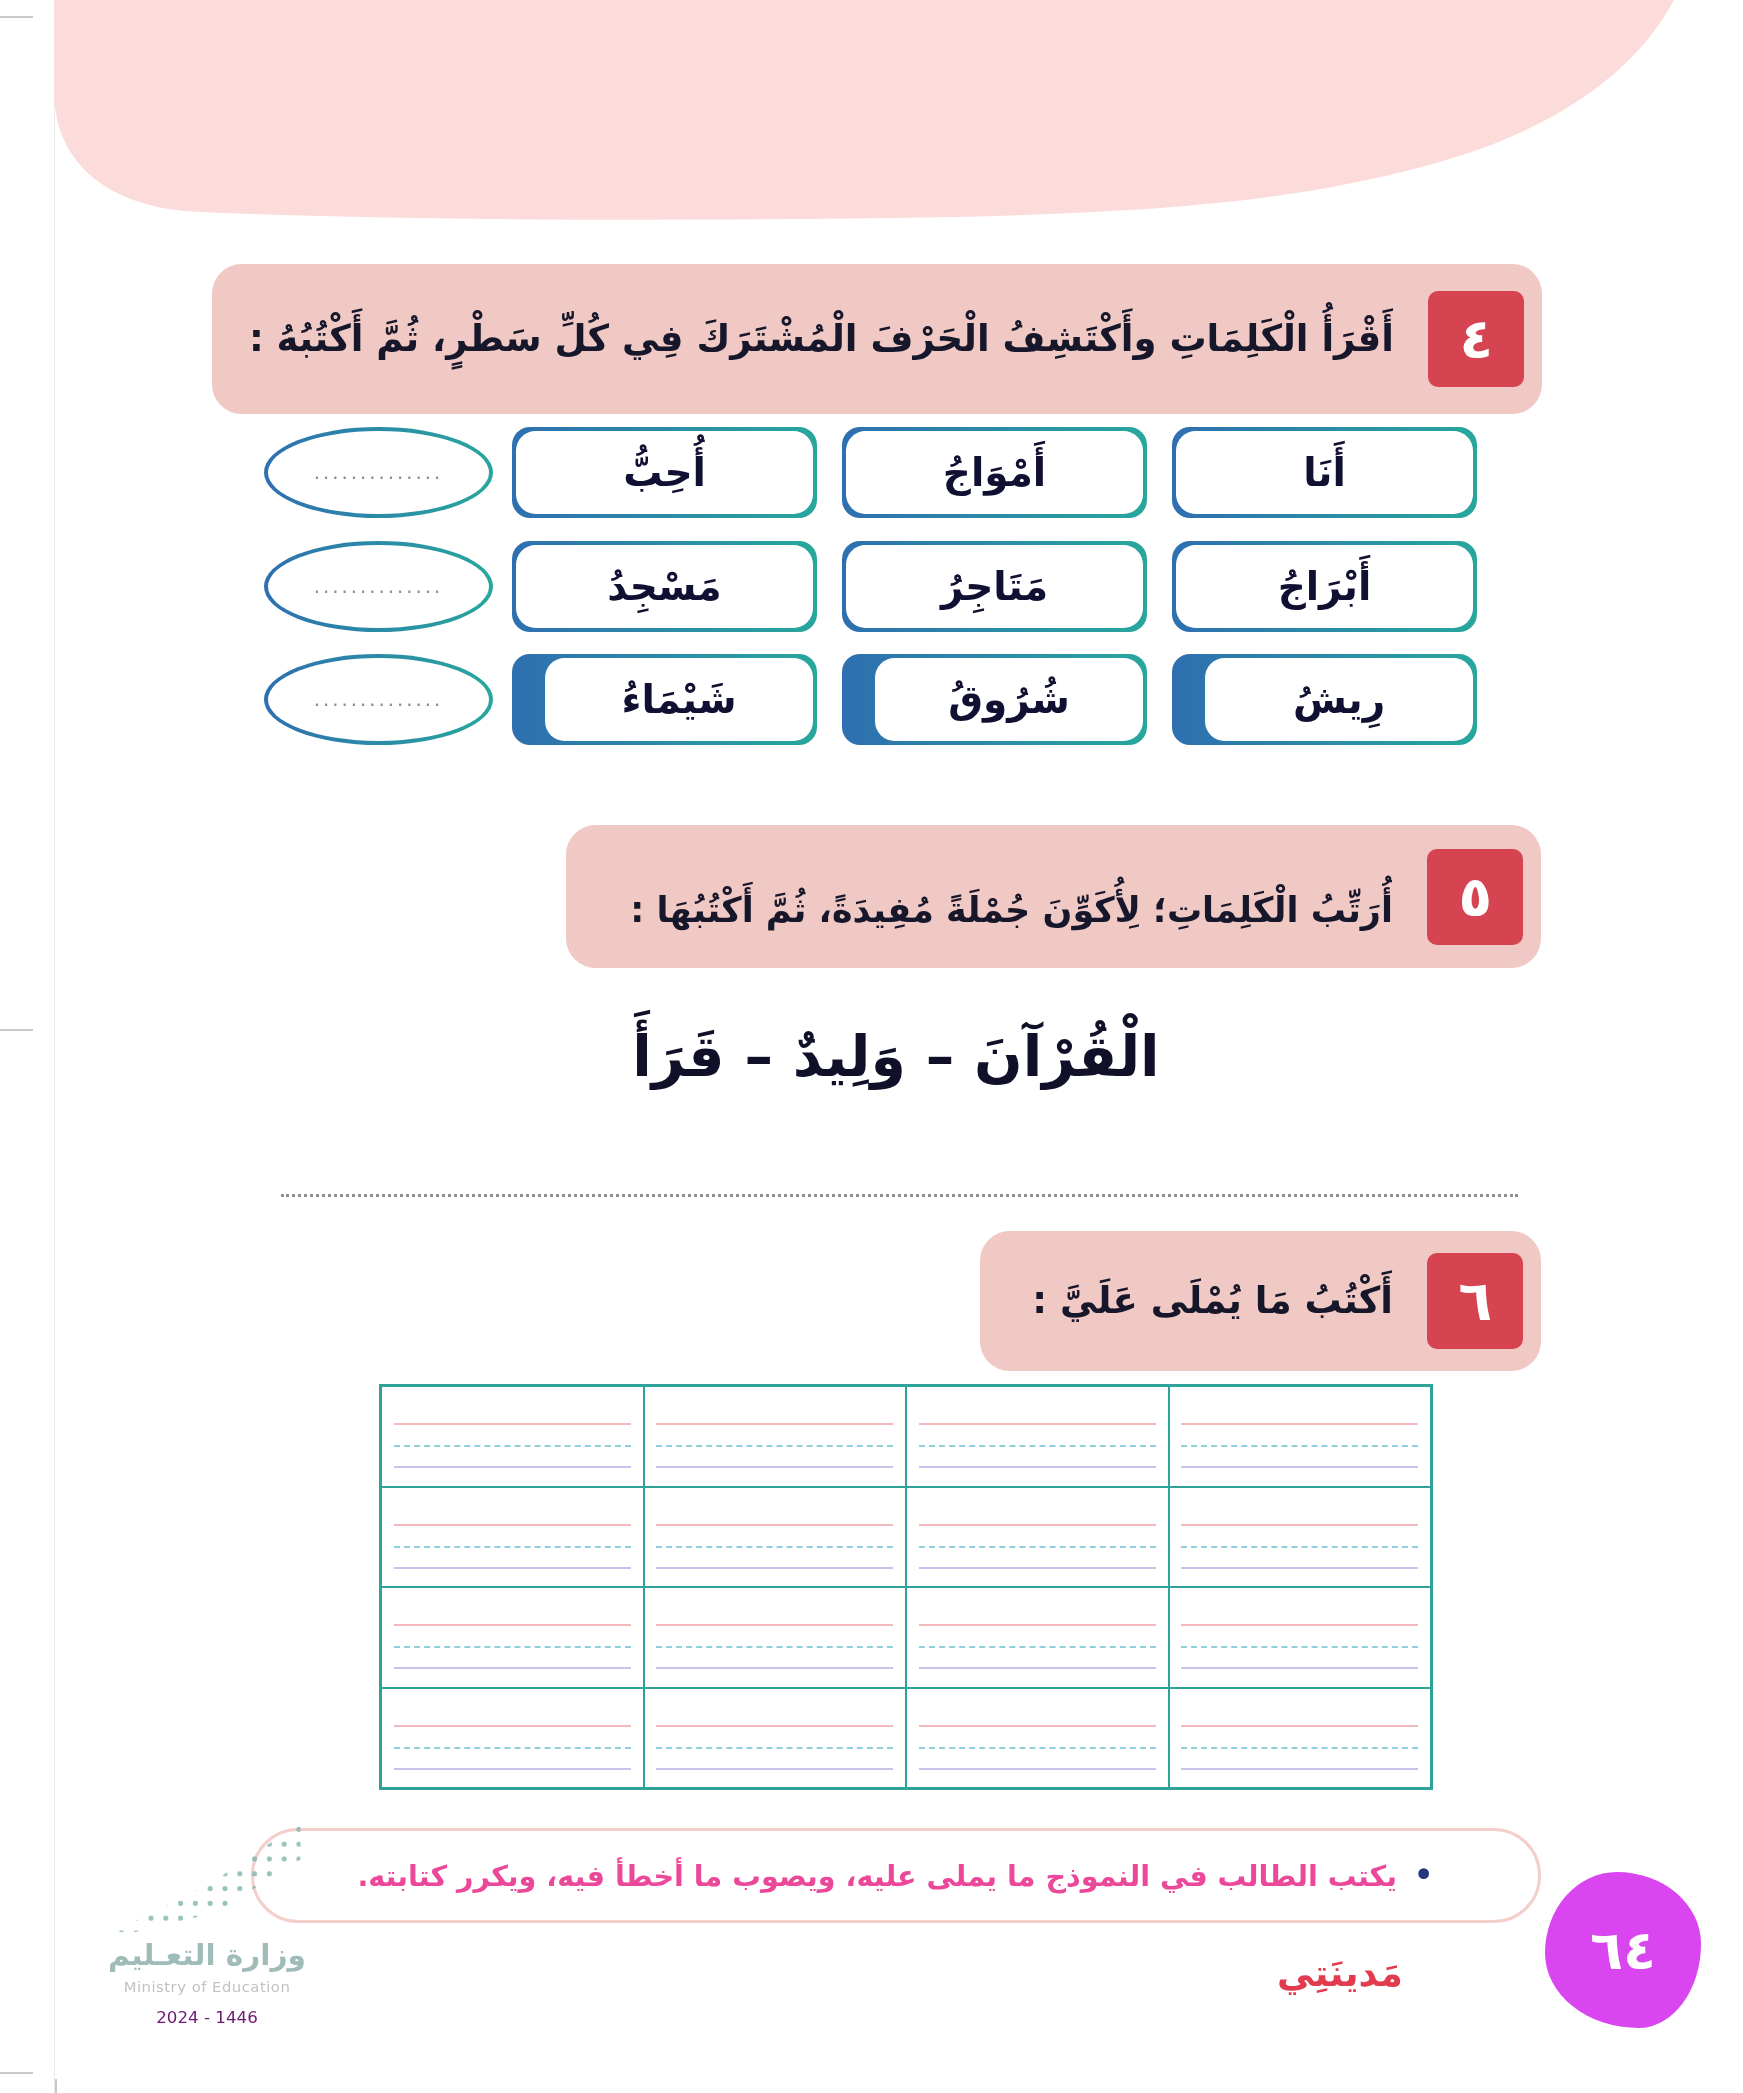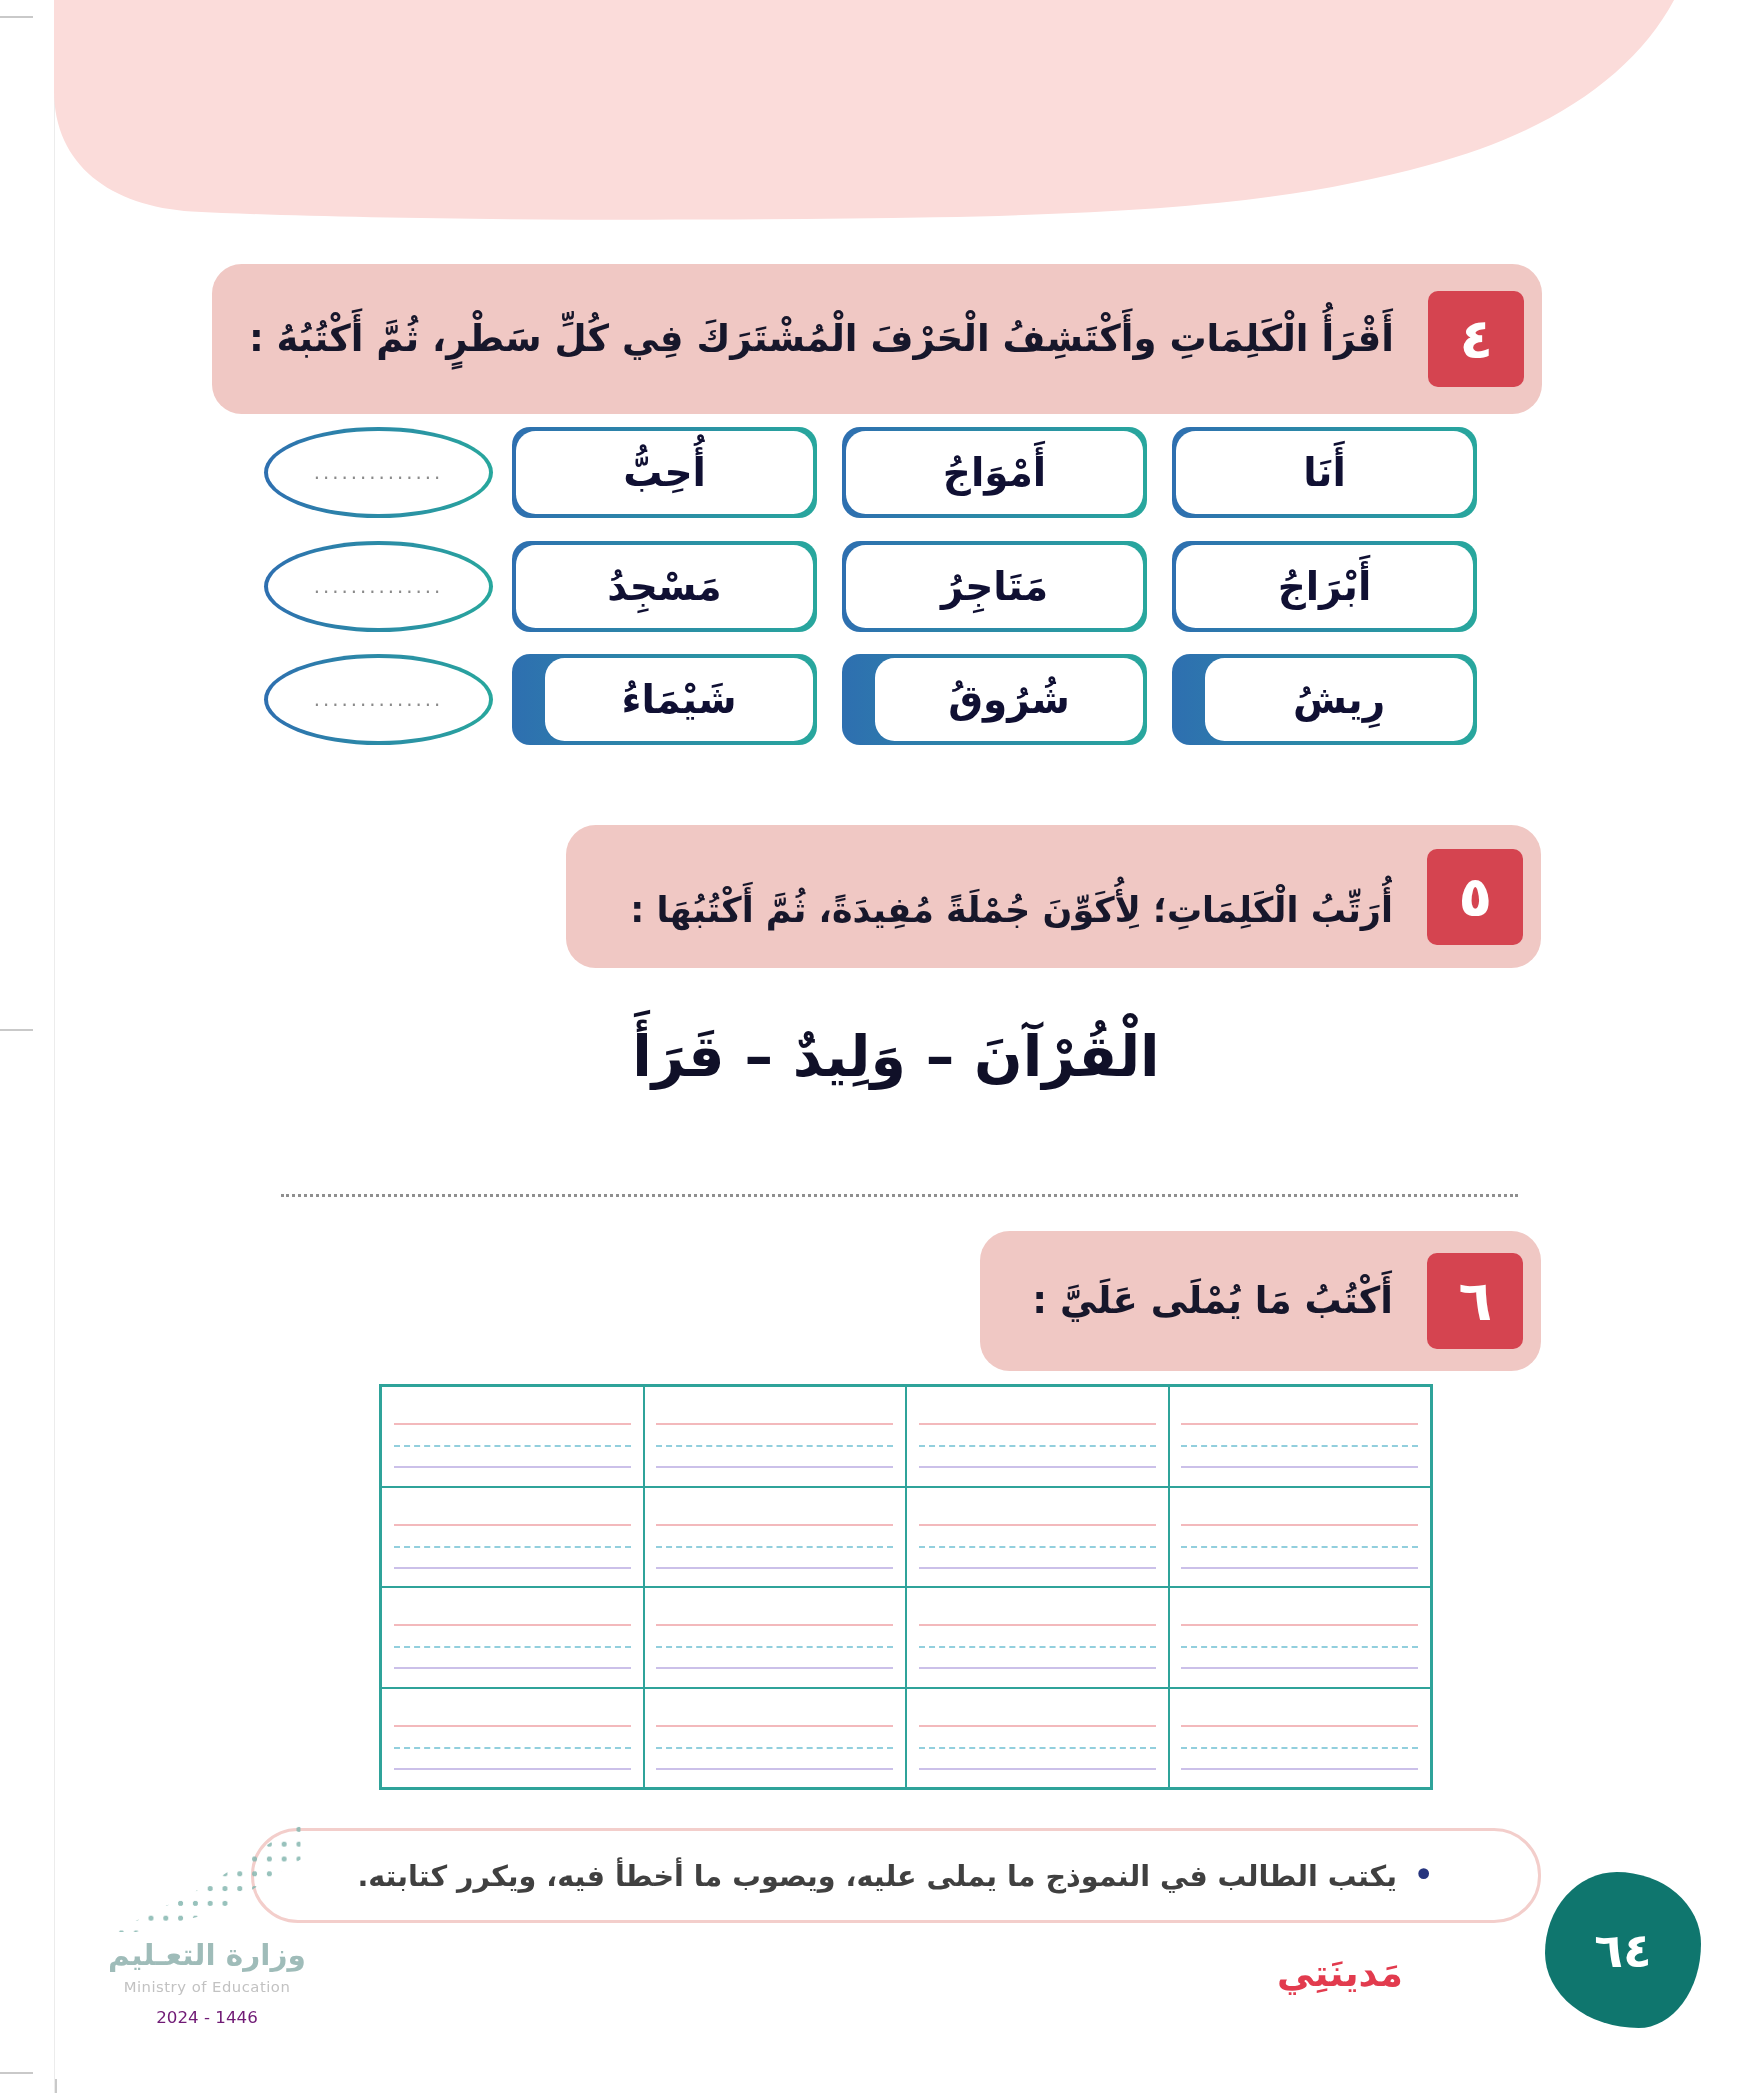--- a/index.html
+++ b/index.html
@@ -82,44 +82,44 @@
   .cell .l2 { top:58px; border-top:2px dashed #92cfdd; }
   .cell .l3 { top:79px; border-top:2px solid #cbc0e9; }
 
   
   .note {
     position:absolute; left:251px; top:1828px; width:1290px; height:95px;
     background:#fff; border:3px solid #f3cecb; border-radius:47px;
     display:flex; align-items:center; justify-content:center; gap:15.8px; direction:rtl;
   }
   .note .bullet { color:#27357e; font-size:37px; line-height:1; }
-  .note .text { font-size:28.6px; color:#404040; font-weight:bold; }
+  .note .text { font-size:28.6px; color:#ec4899; font-weight:bold; }
 
   
   .moe { position:absolute; left:89px; top:1822px; width:236px; text-align:center; }
   .moe-dots {
     width:187px; height:110px; margin:0 auto 5.9px auto; opacity:.85;
     background-image:radial-gradient(circle,#86b7b0 2.4px, transparent 2.9px);
     background-size:14.8px 14.8px;
     clip-path:polygon(0 100%, 52% 56%, 100% 0, 100% 34%, 55% 82%, 12% 100%);
   }
   .moe-ar { font-size:29.6px; font-weight:bold; color:#9fbcb9; direction:rtl; }
   .moe-en { font-size:14.8px; color:#c2c2c2; letter-spacing:0.5px; margin-top:6px; }
   .moe-year { font-size:16.7px; color:#701a75; margin-top:12px; }
 
   
   .brand {
     position:absolute; left:1261px; top:1952px; width:158px; text-align:center;
     font-size:37px; font-weight:bold; color:#e23b4e; direction:rtl;
   }
   .pageno {
     position:absolute; left:1545px; top:1872px; width:156px; height:156px;
-    background:#0f766e; border-radius:46% 54% 40% 60% / 52% 46% 54% 48%;
-    display:flex; align-items:center; justify-content:center;
-    color:#fff; font-size:47px; font-weight:bold;
+    background:#d946ef; border-radius:46% 54% 40% 60% / 52% 46% 54% 48%;
+    display:flex; align-items:center; justify-content:center;
+    color:#fff; font-size:54px; font-weight:bold;
   }
 </style>
 </head>
 <body>
 
 <div class="page">
 
   <div class="edge-line"></div>
   <div class="crop h" style="top:15.8px;"></div>
   <div class="crop v" style="left:55px; top:0;"></div>

